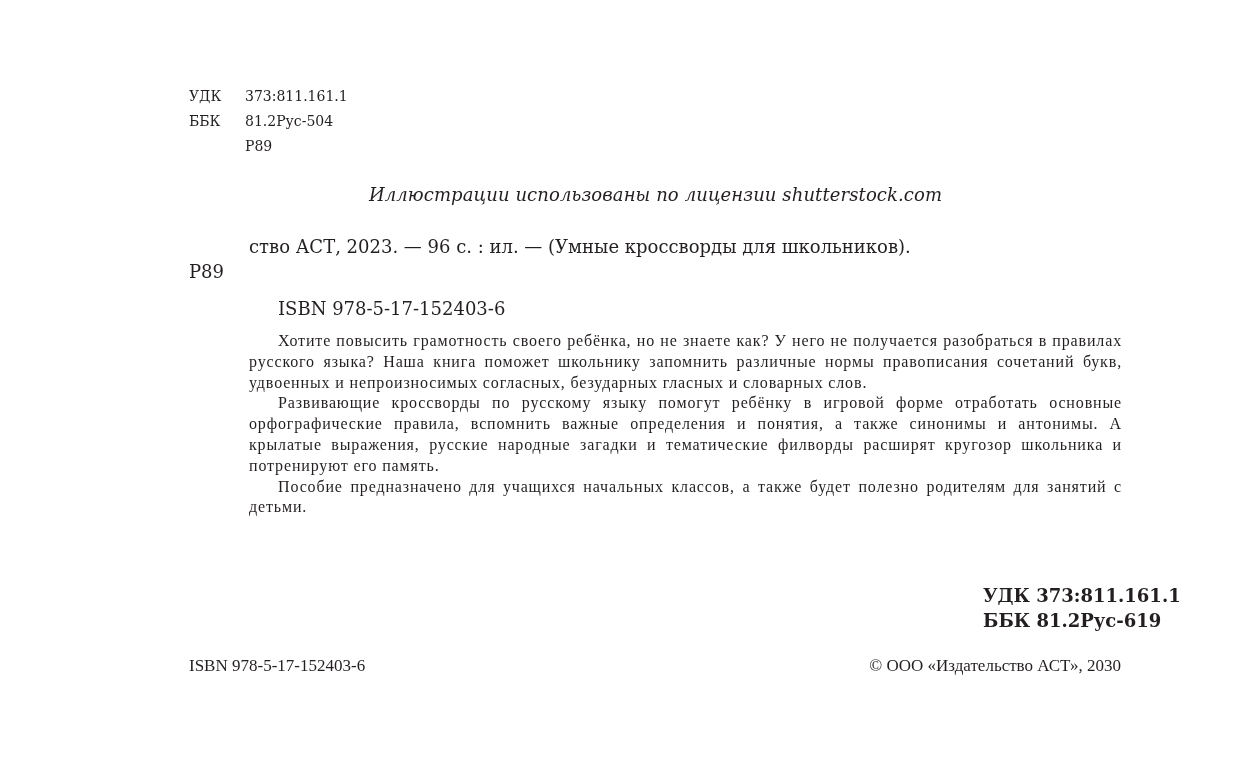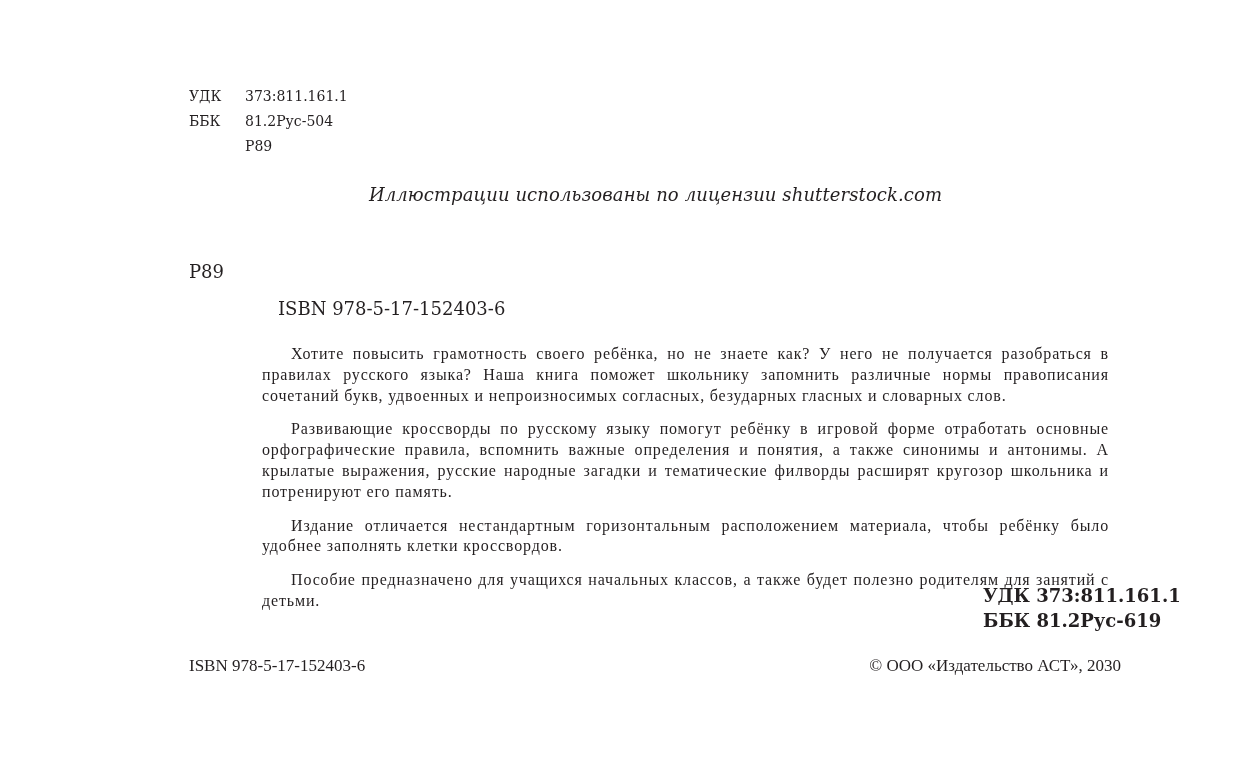--- a/index.html
+++ b/index.html
@@ -23,21 +23,21 @@
     .biblio p { margin: 0; }
     .indent { text-indent: 29px; }
     .biblio-code { position: absolute; left: 189px; top: 259px; font-size: 18px; line-height: 25px; }
     .isbn-line { position: absolute; left: 278px; top: 296px; font-size: 18px; line-height: 25px; }
     .annotation {
       position: absolute; left: 249px; width: 873px; top: 331px;
       font-size: 16px; line-height: 20.8px; text-align: justify;
       font-family: "Liberation Serif", "DejaVu Serif", serif;
       letter-spacing: 0.85px;
     }
-    .annotation p { margin: 13px; text-indent: 29px; }
+    .annotation p { margin: 0; text-indent: 29px; }
     .bottom-codes {
       position: absolute; left: 949px; top: 583px;
       font-size: 18px; line-height: 25px; font-weight: bold; margin-left: 34px;
     }
     .footer-left { position: absolute; left: 189px; top: 656px; font-size: 17px; font-family: "Liberation Serif", serif; }
     .footer-right { position: absolute; right: 120px; top: 656px; font-size: 17px; font-family: "Liberation Serif", serif; }
     b { font-weight: bold; }
   </style>
 </head>
 <body>
@@ -54,28 +54,28 @@
   <div class="abs cls-row" style="top:134px;left:0;width:600px;height:25px;">
     <span class="cls-val">Р89</span>
   </div>
 </div>
 
 <div class="abs license">Иллюстрации использованы по лицензии shutterstock.com</div>
 
 <div class="biblio-code">Р89</div>
 
 <div class="biblio">
+  <p>ство АСТ, 2023. — 96 с. : ил. — (Умные кроссворды для школьников).</p>
 </div>
 
 <div class="isbn-line">ISBN 978-5-17-152403-6</div>
 
 <div class="annotation">
   <p>Хотите повысить грамотность своего ребёнка, но не знаете как? У него не получается разобраться в правилах русского языка? Наша книга поможет школьнику запомнить различные нормы правописания сочетаний букв, удвоенных и непроизносимых согласных, безударных гласных и словарных слов.</p>
   <p>Развивающие кроссворды по русскому языку помогут ребёнку в игровой форме отработать основные орфографические правила, вспомнить важные определения и понятия, а также синонимы и антонимы. А крылатые выражения, русские народные загадки и тематические филворды расширят кругозор школьника и потренируют его память.</p>
-  <p>Издание отличается нестандартным горизонтальным расположением материала, чтобы ребёнку было удобнее заполнять клетки кроссвордов.</p>
   <p>Пособие предназначено для учащихся начальных классов, а также будет полезно родителям для занятий с детьми.</p>
 </div>
 
 <div class="bottom-codes">
   <div>УДК 373:811.161.1</div>
   <div>ББК 81.2Рус-619</div>
 </div>
 
 <div class="footer-left">ISBN 978-5-17-152403-6</div>
 <div class="footer-right">© ООО «Издательство АСТ», 2030</div>

